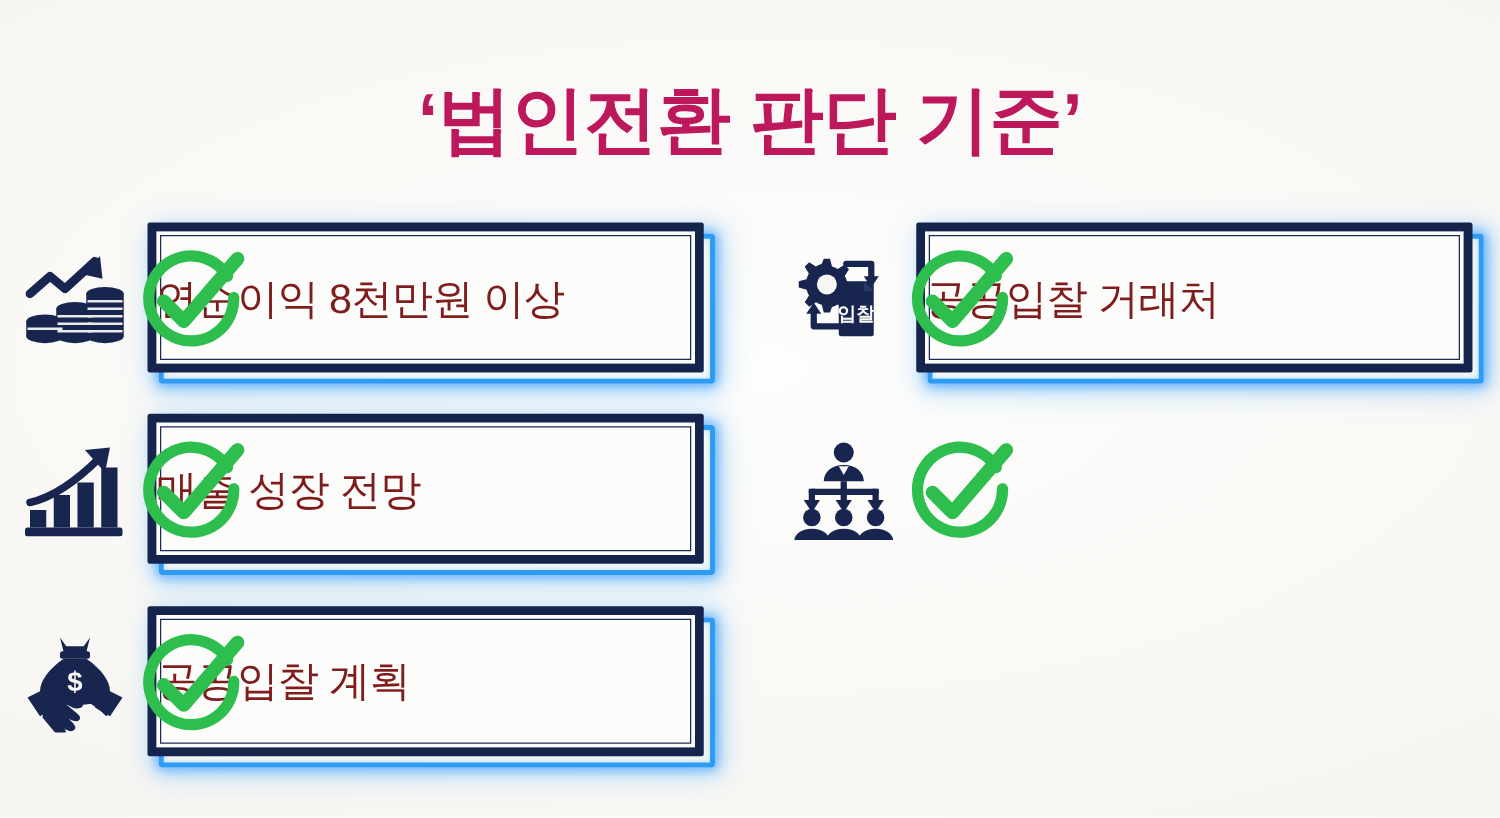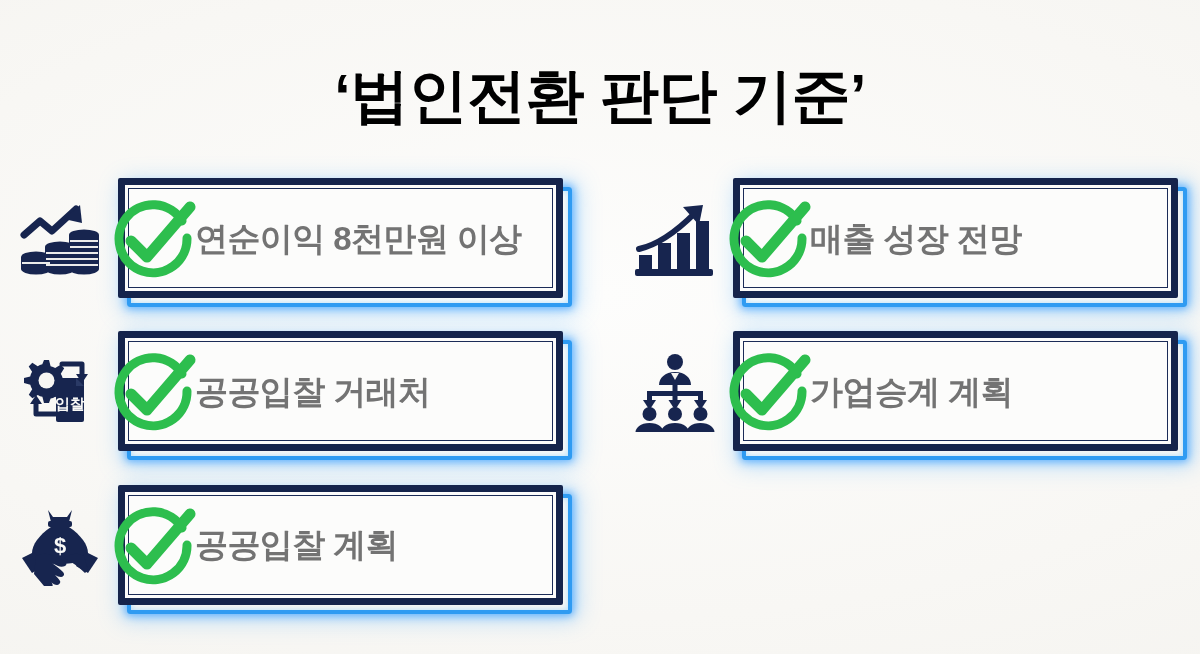--- a/index.html
+++ b/index.html
@@ -25,21 +25,21 @@
     left: 0;
     width: 1200px;
     text-align: center;
   }
   .page-title {
     display: inline-block;
     font-size: 59px;
     line-height: 1.05;
     font-weight: 700;
     letter-spacing: -0.5px;
-    color: #000000;
+    color: #be185d;
     font-family: "Liberation Sans", "DejaVu Sans", sans-serif;
     text-shadow: 0 1px 0 rgba(255,255,255,.4);
     white-space: nowrap;
   }
 
   
   .grid {
     position: absolute;
     top: 163px;
     left: 0;
@@ -90,24 +90,23 @@
     background: #fcfcfb;
     border: 7px solid #15244c;
     border-radius: 2px;
     box-shadow: inset 0 0 0 3px #fcfcfb, inset 0 0 0 4px #1b2b57;
     z-index: 1;
     display: flex;
     align-items: center;
   }
   .plate-label {
     font-size: 33px;
-    font-weight: 700;
-    color: #737373;
+    font-weight: 400;
+    color: #7f1d1d;
     letter-spacing: -0.6px;
-    padding-left: 70px;
     white-space: nowrap;
     line-height: 1;
     text-shadow: 0 1px 0 rgba(255,255,255,.5);
   }
 
   
   .pict {
     position: absolute;
     left: 18px;
     top: 36px;
@@ -185,20 +184,54 @@
       <div class="plate-inner">
         <span class="plate-label">연순이익 8천만원 이상</span>
       </div>
     </div>
   </div>
 
   <div class="cell">
     <span class="pict">
       <svg width="84" height="80" viewBox="0 0 84 80" aria-hidden="true">
         <g fill="#17254f">
+
+          <path d="M26 8 l5 0 1.6 6.2 a16 16 0 0 1 4.6 1.9 l5.4-3.4 3.6 3.6 -3.4 5.4 a16 16 0 0 1 1.9 4.6 l6.2 1.6 0 5 -6.2 1.6 a16 16 0 0 1-1.9 4.6 l3.4 5.4 -3.6 3.6 -5.4-3.4 a16 16 0 0 1-4.6 1.9 L31 51 l-5 0 -1.6-6.2 a16 16 0 0 1-4.6-1.9 l-5.4 3.4 -3.6-3.6 3.4-5.4 a16 16 0 0 1-1.9-4.6 L6 31 l0-5 6.2-1.6 a16 16 0 0 1 1.9-4.6 L10.7 14.4 14.3 10.8 19.7 14.2 a16 16 0 0 1 4.6-1.9 Z"></path>
+          <circle cx="28.5" cy="28.5" r="8" fill="#f7f6f3"></circle>
+
+          <path d="M44 12 H64 V24" fill="none" stroke="#17254f" stroke-width="5" stroke-linecap="round" stroke-linejoin="round"></path>
+          <path d="M58 22 L64 31 L70 22 Z"></path>
+          <path d="M38 62 H18 V50" fill="none" stroke="#17254f" stroke-width="5" stroke-linecap="round" stroke-linejoin="round"></path>
+          <path d="M12 52 L18 43 L24 52 Z"></path>
+
+          <path d="M40 26 h24 a2 2 0 0 1 2 2 v40 a2 2 0 0 1-2 2 H40 a2 2 0 0 1-2-2 V28 a2 2 0 0 1 2-2 z"></path>
+          <path d="M58 26 l8 8 h-8 z" fill="#2a3a66"></path>
+        </g>
+        <text x="52" y="57" text-anchor="middle" fill="#f9f9f7" font-family="'Liberation Sans', sans-serif" font-size="15" font-weight="700">입찰</text>
+      </svg>
+    </span>
+
+    <span class="check-badge">
+      <svg width="96" height="96" viewBox="0 0 96 96" aria-hidden="true">
+        <path d="M78 30 A34 34 0 1 0 83 47" fill="none" stroke="#2dbe4e" stroke-width="9" stroke-linecap="round"></path>
+        <path d="M27 50 L43 66 L86 16" fill="none" stroke="#2dbe4e" stroke-width="11" stroke-linecap="round" stroke-linejoin="round"></path>
+      </svg>
+    </span>
+
+    <div class="plate">
+      <div class="plate-inner">
+        <span class="plate-label">공공입찰 거래처</span>
+      </div>
+    </div>
+  </div>
+
+  <div class="cell">
+    <span class="pict">
+      <svg width="84" height="80" viewBox="0 0 84 80" aria-hidden="true">
+        <g fill="#17254f">
           <rect x="6" y="56" width="13" height="14"></rect>
           <rect x="25" y="44" width="13" height="26"></rect>
           <rect x="44" y="34" width="13" height="36"></rect>
           <rect x="63" y="22" width="13" height="48"></rect>
           <rect x="2" y="70" width="78" height="7" rx="2"></rect>
           <path d="M6 50 C24 46 44 32 62 14" fill="none" stroke="#17254f" stroke-width="6" stroke-linecap="round"></path>
           <path d="M50 8 L70 6 L66 26 Z"></path>
         </g>
       </svg>
     </span>
@@ -206,54 +239,20 @@
     <span class="check-badge">
       <svg width="96" height="96" viewBox="0 0 96 96" aria-hidden="true">
         <path d="M78 30 A34 34 0 1 0 83 47" fill="none" stroke="#2dbe4e" stroke-width="9" stroke-linecap="round"></path>
         <path d="M27 50 L43 66 L86 16" fill="none" stroke="#2dbe4e" stroke-width="11" stroke-linecap="round" stroke-linejoin="round"></path>
       </svg>
     </span>
 
     <div class="plate">
       <div class="plate-inner">
         <span class="plate-label">매출 성장 전망</span>
-      </div>
-    </div>
-  </div>
-
-  <div class="cell">
-    <span class="pict">
-      <svg width="84" height="80" viewBox="0 0 84 80" aria-hidden="true">
-        <g fill="#17254f">
-
-          <path d="M26 8 l5 0 1.6 6.2 a16 16 0 0 1 4.6 1.9 l5.4-3.4 3.6 3.6 -3.4 5.4 a16 16 0 0 1 1.9 4.6 l6.2 1.6 0 5 -6.2 1.6 a16 16 0 0 1-1.9 4.6 l3.4 5.4 -3.6 3.6 -5.4-3.4 a16 16 0 0 1-4.6 1.9 L31 51 l-5 0 -1.6-6.2 a16 16 0 0 1-4.6-1.9 l-5.4 3.4 -3.6-3.6 3.4-5.4 a16 16 0 0 1-1.9-4.6 L6 31 l0-5 6.2-1.6 a16 16 0 0 1 1.9-4.6 L10.7 14.4 14.3 10.8 19.7 14.2 a16 16 0 0 1 4.6-1.9 Z"></path>
-          <circle cx="28.5" cy="28.5" r="8" fill="#f7f6f3"></circle>
-
-          <path d="M44 12 H64 V24" fill="none" stroke="#17254f" stroke-width="5" stroke-linecap="round" stroke-linejoin="round"></path>
-          <path d="M58 22 L64 31 L70 22 Z"></path>
-          <path d="M38 62 H18 V50" fill="none" stroke="#17254f" stroke-width="5" stroke-linecap="round" stroke-linejoin="round"></path>
-          <path d="M12 52 L18 43 L24 52 Z"></path>
-
-          <path d="M40 26 h24 a2 2 0 0 1 2 2 v40 a2 2 0 0 1-2 2 H40 a2 2 0 0 1-2-2 V28 a2 2 0 0 1 2-2 z"></path>
-          <path d="M58 26 l8 8 h-8 z" fill="#2a3a66"></path>
-        </g>
-        <text x="52" y="57" text-anchor="middle" fill="#f9f9f7" font-family="'Liberation Sans', sans-serif" font-size="15" font-weight="700">입찰</text>
-      </svg>
-    </span>
-
-    <span class="check-badge">
-      <svg width="96" height="96" viewBox="0 0 96 96" aria-hidden="true">
-        <path d="M78 30 A34 34 0 1 0 83 47" fill="none" stroke="#2dbe4e" stroke-width="9" stroke-linecap="round"></path>
-        <path d="M27 50 L43 66 L86 16" fill="none" stroke="#2dbe4e" stroke-width="11" stroke-linecap="round" stroke-linejoin="round"></path>
-      </svg>
-    </span>
-
-    <div class="plate">
-      <div class="plate-inner">
-        <span class="plate-label">공공입찰 거래처</span>
       </div>
     </div>
   </div>
 
   <div class="cell">
     <span class="pict">
       <svg width="84" height="80" viewBox="0 0 84 80" aria-hidden="true">
         <g fill="#17254f">
 
           <circle cx="42" cy="10" r="8"></circle>
@@ -279,25 +278,20 @@
       </svg>
     </span>
 
     <span class="check-badge">
       <svg width="96" height="96" viewBox="0 0 96 96" aria-hidden="true">
         <path d="M78 30 A34 34 0 1 0 83 47" fill="none" stroke="#2dbe4e" stroke-width="9" stroke-linecap="round"></path>
         <path d="M27 50 L43 66 L86 16" fill="none" stroke="#2dbe4e" stroke-width="11" stroke-linecap="round" stroke-linejoin="round"></path>
       </svg>
     </span>
 
-    <div class="plate">
-      <div class="plate-inner">
-        <span class="plate-label">가업승계 계획</span>
-      </div>
-    </div>
   </div>
 
 
   <div class="cell">
     <span class="pict">
       <svg width="84" height="80" viewBox="0 0 84 80" aria-hidden="true">
         <g fill="#17254f">
 
           <path d="M30 4 l5 7 h14 l5-7 -3 12 H33 Z"></path>
           <rect x="30" y="15" width="24" height="6" rx="2"></rect>

